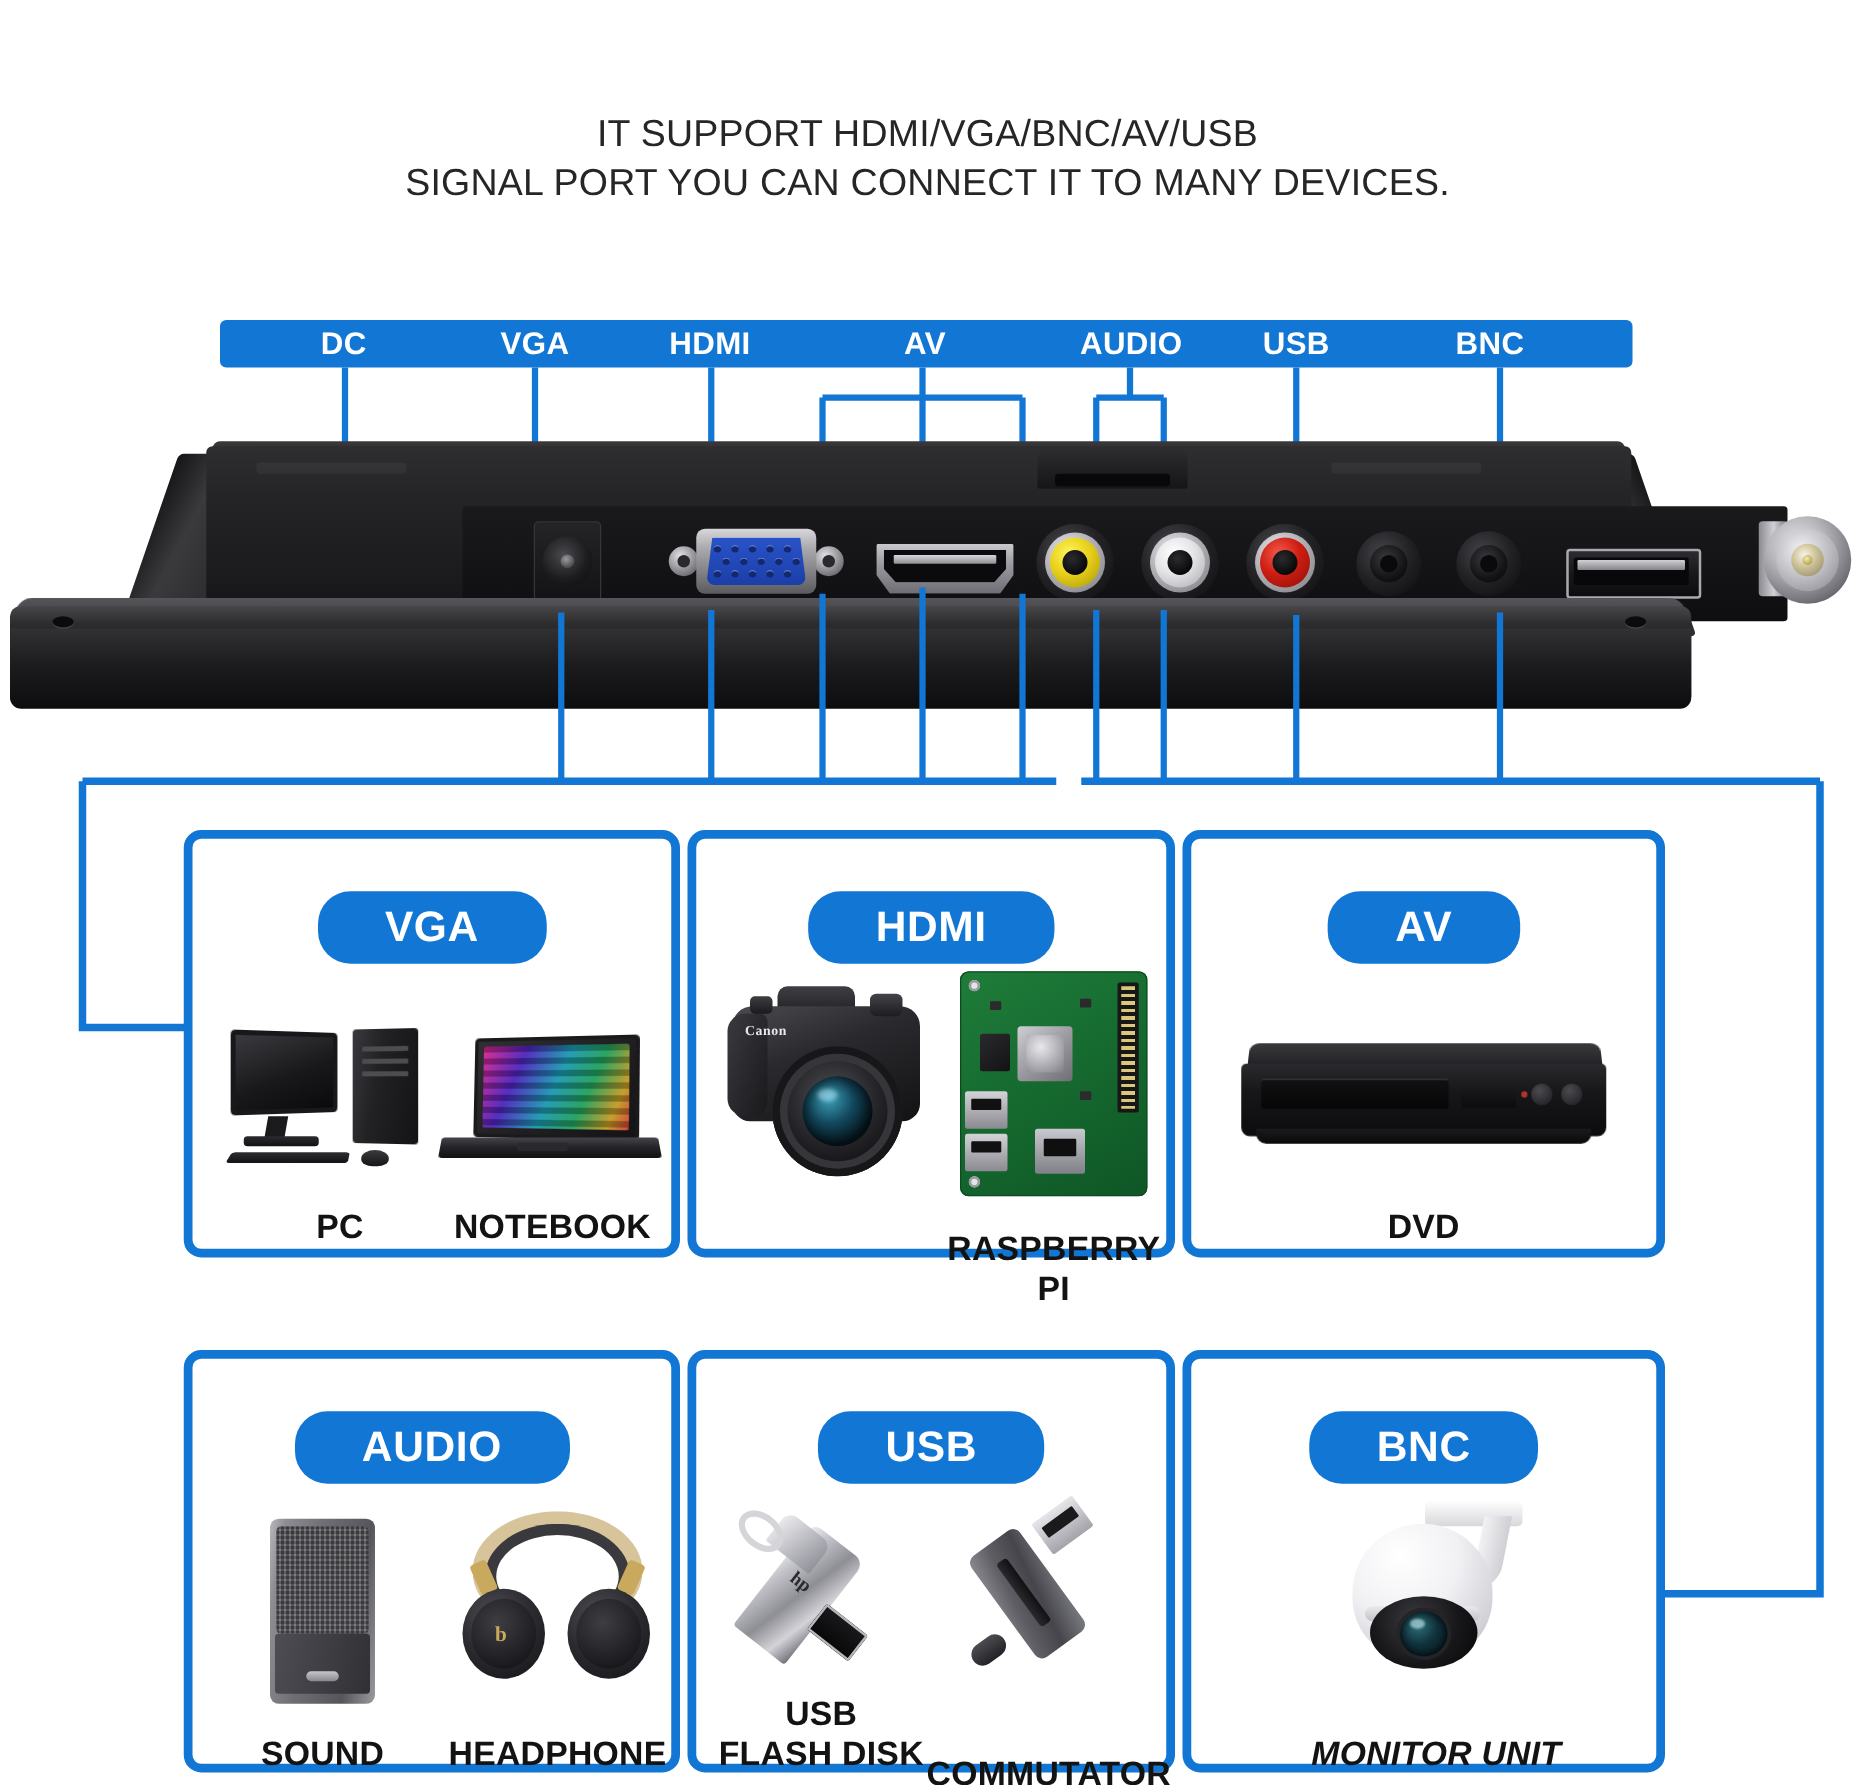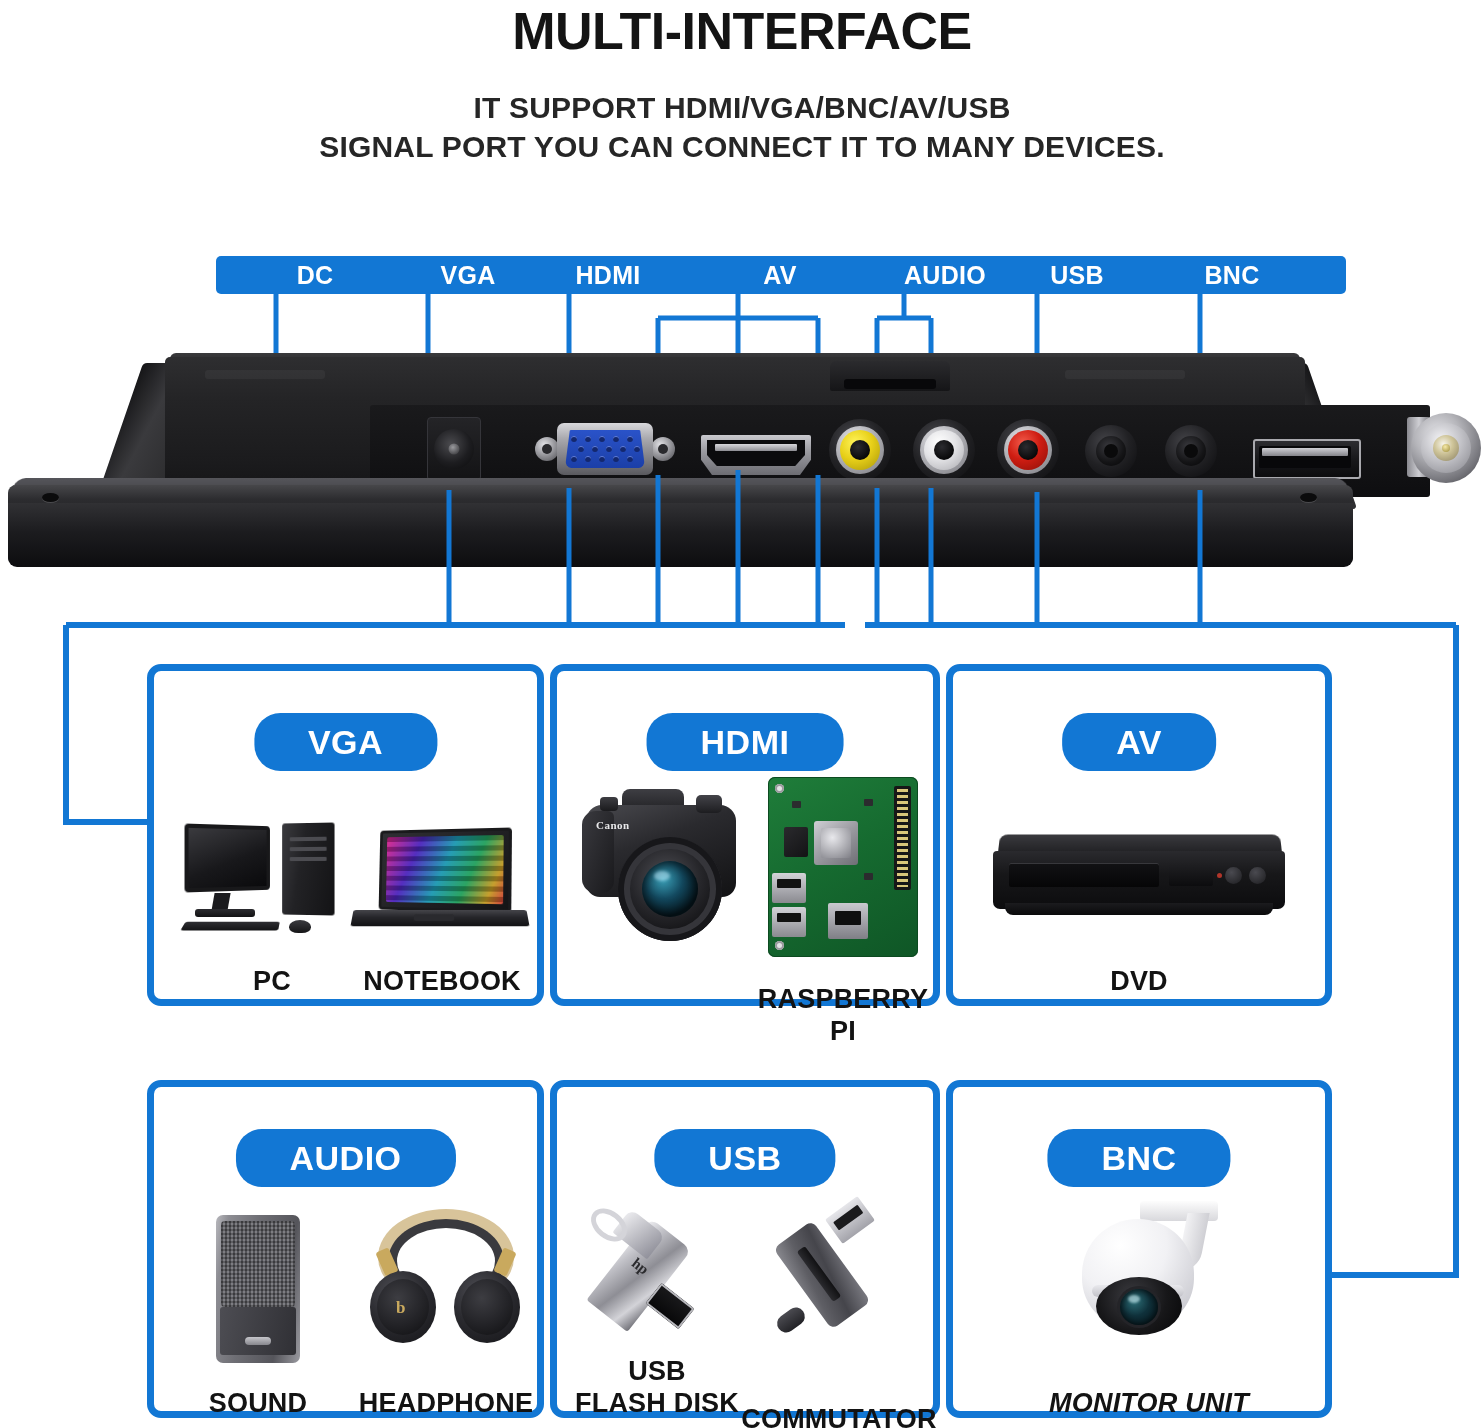--- a/index.html
+++ b/index.html
@@ -18,27 +18,27 @@
     text-align: center;
     font-size: 52px; font-weight: 700; letter-spacing: -0.5px;
     color: #141414; line-height: 62px;
     font-family: "Liberation Sans", sans-serif;
   }
   .subtitle {
     position: absolute; left: 0; top: 88px; width: 1484px;
     text-align: center; color: #262626;
     font-size: 30px; line-height: 39px; letter-spacing: 0.2px;
   }
-  .subtitle span { display:block;font-weight:bold; }
+  .subtitle span { display:block; }
 
   
   .labelbar {
     position: absolute; left: 176px; top: 256px;
     width: 1130px; height: 38px;
-    background: #1277d4; border-radius: 5px; margin-left: 40px;
+    background: #1277d4; border-radius: 5px;
   }
   .labelbar .lbl {
     position: absolute; top: 0; height: 38px; line-height: 38px;
     color: #ffffff; font-size: 25px; font-weight: 700;
     text-align: center; letter-spacing: 0.3px;
     transform: translateX(-50%);
     white-space: nowrap;
   }
 
   
@@ -657,21 +657,20 @@
   .ptz-glint {
     position:absolute; left: 32px; top: 18px; width: 12px; height: 8px; border-radius:50%;
     background: rgba(220,250,255,0.55); filter: blur(1px);
   }
 </style>
 </head>
 <body>
 
 <div id="stage">
 
-  <div class="title">MULTI-INTERFACE</div>
   <div class="subtitle">
     <span>IT SUPPORT HDMI/VGA/BNC/AV/USB</span>
     <span>SIGNAL PORT YOU CAN CONNECT IT TO MANY DEVICES.</span>
   </div>
 
   <div class="labelbar">
     <div class="lbl" style="left:99px">DC</div>
     <div class="lbl" style="left:252px">VGA</div>
     <div class="lbl" style="left:392px">HDMI</div>
     <div class="lbl" style="left:564px">AV</div>

